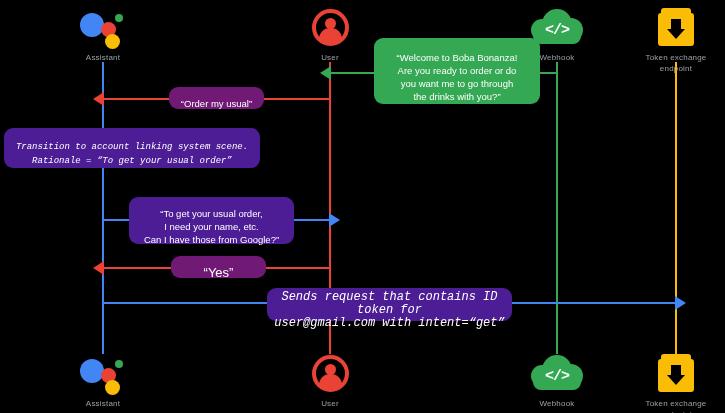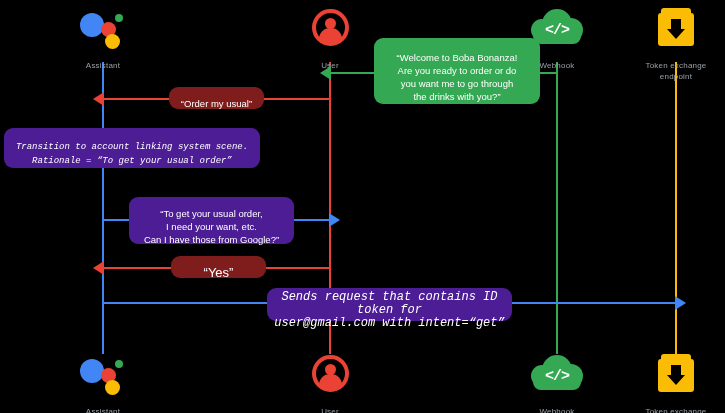--- a/index.html
+++ b/index.html
@@ -2,21 +2,21 @@
 <html><head>
 <meta charset="utf-8">
 <style>
   html,body{margin:0;padding:0;background:#000;}
   #stage{position:relative;width:725px;height:413px;background:#000;overflow:hidden;
          font-family:"Liberation Sans",sans-serif;}
 
   
   .actor{position:absolute;width:120px;margin-left:-60px;text-align:center;}
   .actor .icon{height:42px;display:flex;align-items:center;justify-content:center;position:relative;}
-  .actor .caption{margin-top:12px;font-size:8px;color:#9aa0a6;letter-spacing:.2px;line-height:11px;}
+  .actor .caption{margin-top:4px;font-size:8px;color:#9aa0a6;letter-spacing:.2px;line-height:11px;}
 
   
   .asst{position:relative;width:46px;height:40px;}
   .asst i{position:absolute;border-radius:50%;display:block;}
   .asst .d-blue  {width:24px;height:24px;background:#4285f4;left:0;top:6px;}
   .asst .d-red   {width:15px;height:15px;background:#ea4335;left:21px;top:15px;}
   .asst .d-yellow{width:15px;height:15px;background:#fbbc05;left:25px;top:27px;}
   .asst .d-green {width:8px;height:8px;background:#34a853;left:35px;top:7px;}
 
   
@@ -50,21 +50,21 @@
   .msgline{position:absolute;height:2px;}
   .head{position:absolute;width:0;height:0;top:50%;margin-top:-7px;
         border-top:7px solid transparent;border-bottom:7px solid transparent;}
   .head.left{left:-10px;border-right:11px solid currentColor;}
   .head.right{right:-10px;border-left:11px solid currentColor;}
 
   
   .bubble{position:absolute;border-radius:9px;color:#fff;text-align:center;
           box-sizing:border-box;display:flex;align-items:center;justify-content:center;}
   .bubble .txt{white-space:pre-line;margin-top:11px;}
-  .b-red   {background:#7f1d1d;}
+  .b-red   {background:#701a75;}
   .b-green {background:#34a853;}
   .b-blue  {background:#4c1d95;}
   .mono    {font-family:"Liberation Mono",monospace;font-style:italic;}
 </style>
 </head>
 <body>
 
 <div id="stage">
 
   <div class="lifeline" style="left:102px;top:62px;height:292px;background:#4285f4;"></div>
@@ -137,21 +137,21 @@
   <div class="bubble b-blue mono" style="left:4px;top:128px;width:256px;height:40px;font-size:9px;line-height:14px;">
     <span class="txt">Transition to account linking system scene.
 Rationale = “To get your usual order”</span>
   </div>
 
   <div class="msgline" style="left:103px;top:219px;width:227px;background:#4285f4;color:#4285f4;">
     <span class="head right"></span>
   </div>
   <div class="bubble b-blue" style="left:129px;top:197px;width:165px;height:47px;font-size:9.5px;line-height:13px;">
     <span class="txt">“To get your usual order,
-I need your want, etc.
+I need your name, etc.
 Can I have those from Google?”</span>
   </div>
 
   <div class="msgline" style="left:103px;top:267px;width:227px;background:#ea4335;color:#ea4335;">
     <span class="head left"></span>
   </div>
   <div class="bubble b-red" style="left:171px;top:256px;width:95px;height:22px;font-size:13px;">
     <span class="txt">“Yes”</span>
   </div>
 

